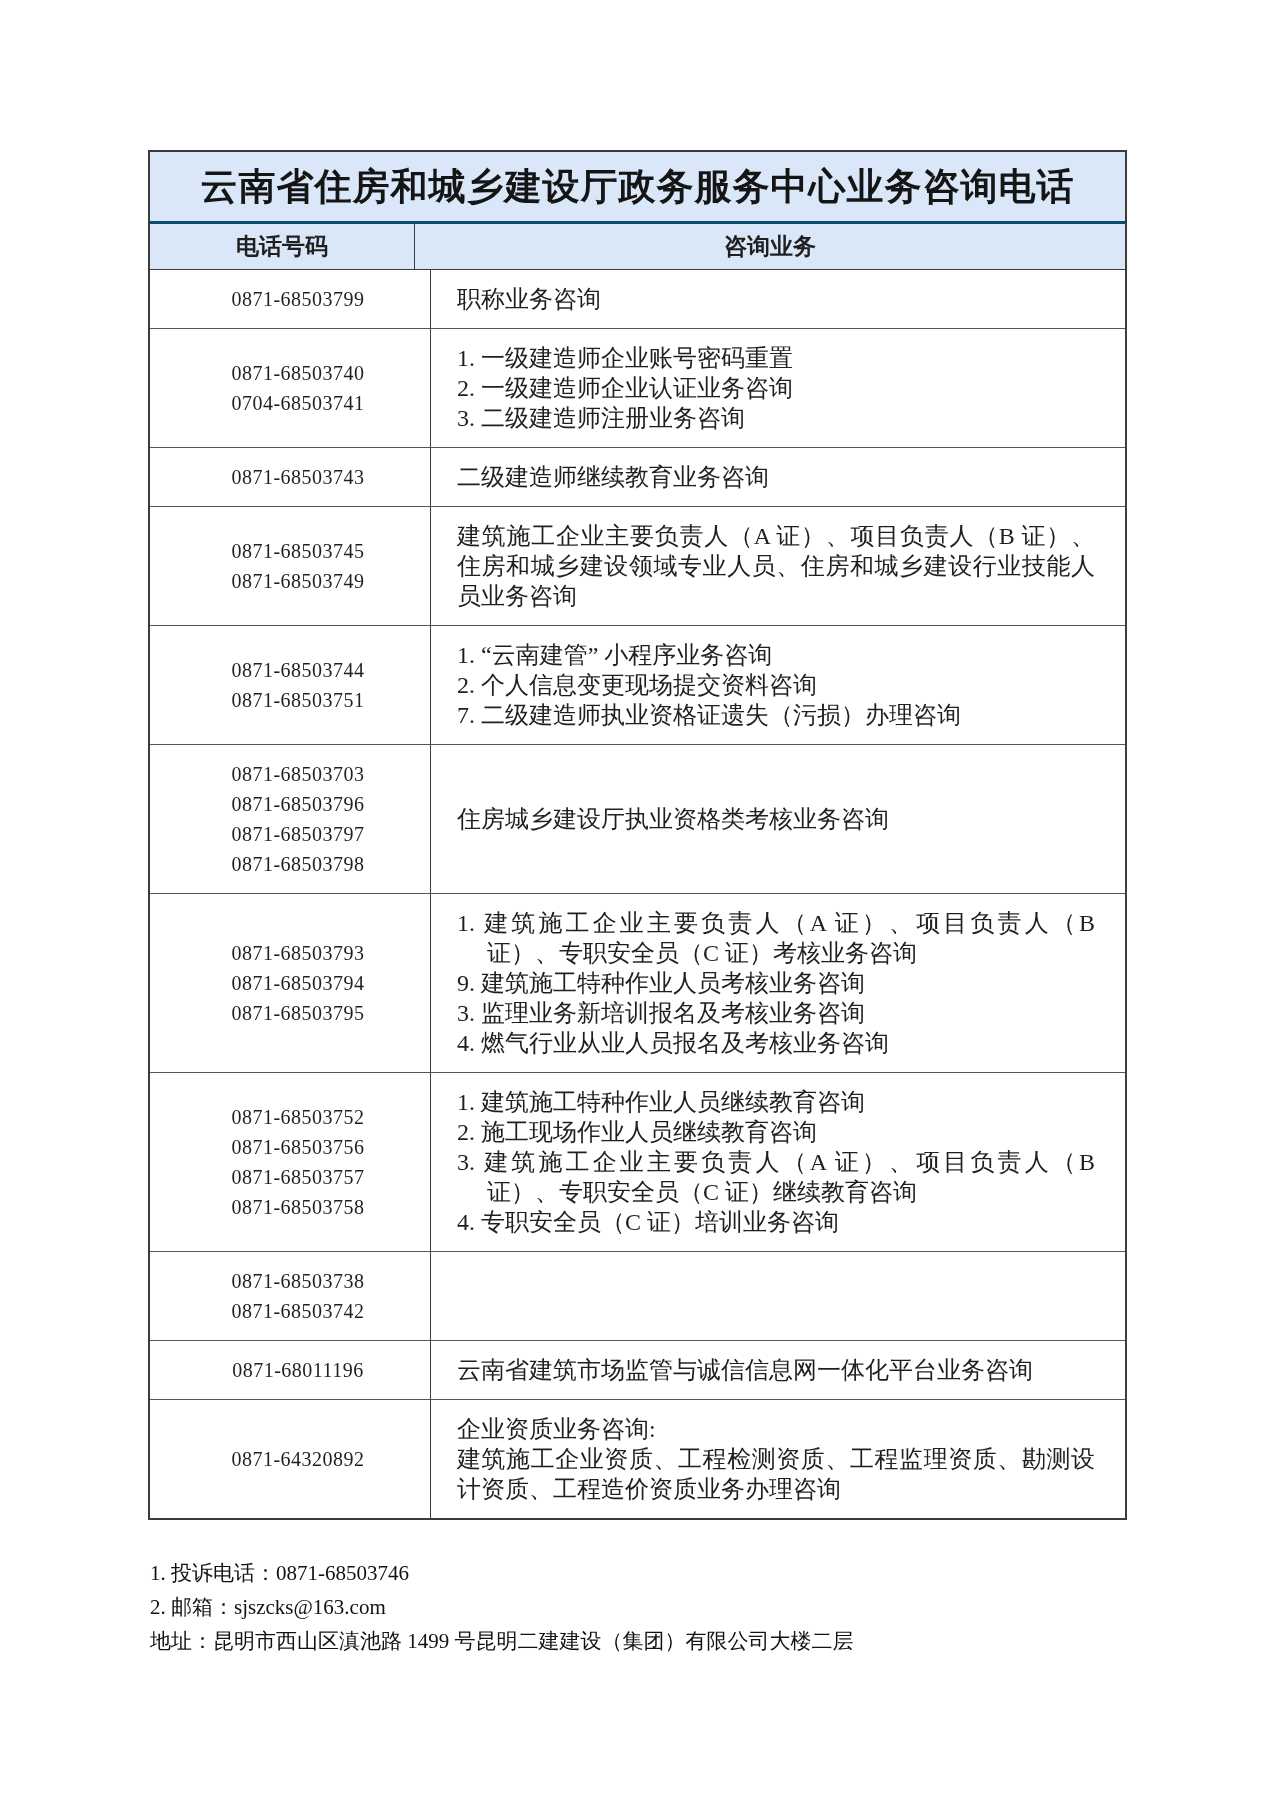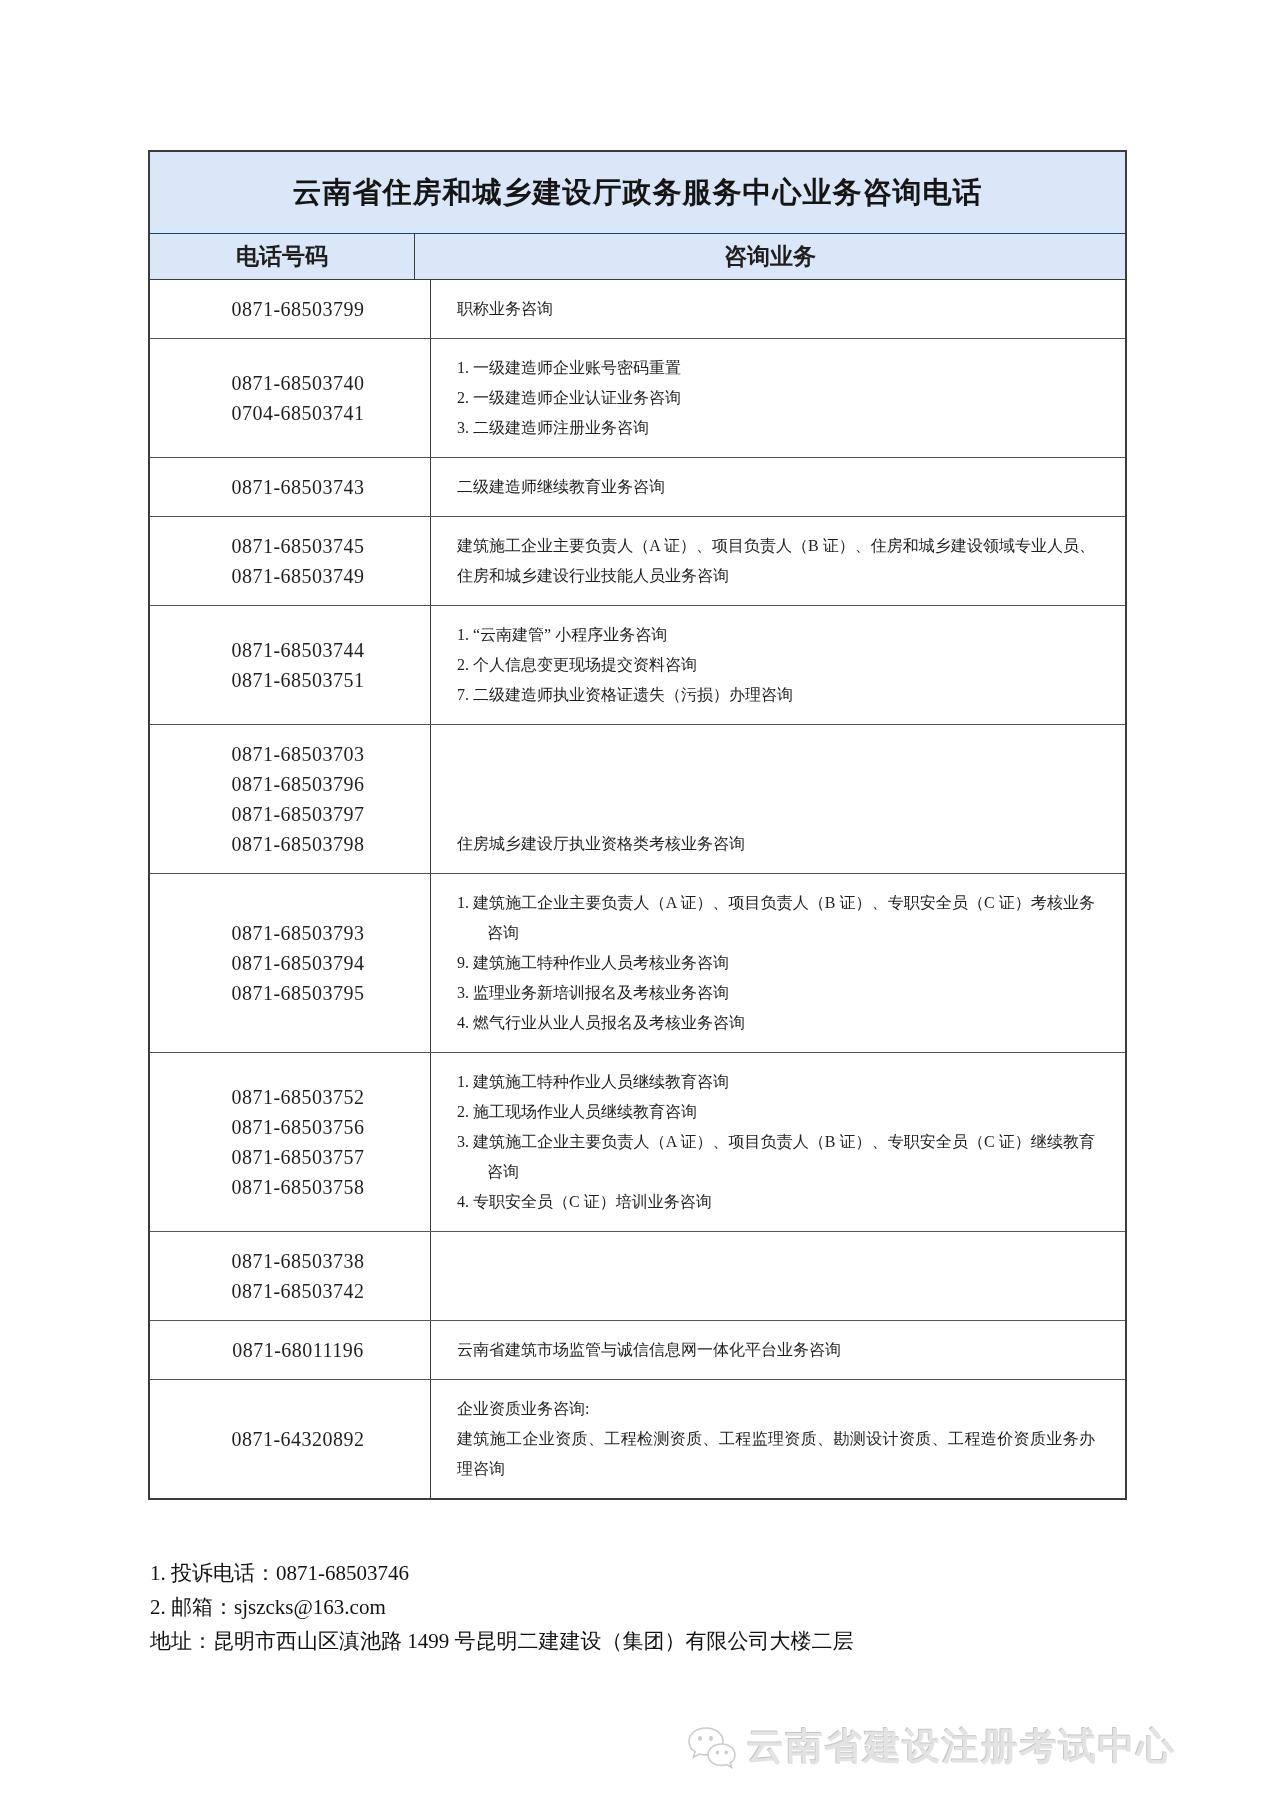--- a/index.html
+++ b/index.html
@@ -15,24 +15,24 @@
 
   
   .doc-table {
     position: absolute;
     left: 148px; top: 150px; width: 979px;
     border: 2px solid #3c3c3c;
     background: #ffffff;
   }
   .title-row {
     background: var(--header-bg, #d9e7f8);
-    border-bottom: 1px solid #0c4a6e;
-    height: 82px;
+    border-bottom: 3px solid #0c4a6e;
+    height: 72px;
     display: flex; align-items: center; justify-content: center;
-    font-size: 29px; font-weight: bold; letter-spacing: 1px;
+    font-size: 37px; font-weight: bold; letter-spacing: 1px;
     color: #151515;
   }
   .head-row {
     background: var(--header-bg, #d9e7f8);
     border-bottom: 1px solid #3c3c3c;
     display: flex;
     height: 46px;
   }
   .head-cell {
     display: flex; align-items: center; justify-content: center;
@@ -48,23 +48,23 @@
     border-right: 1px solid #3c3c3c;
     display: flex; flex-direction: column;
     align-items: center; justify-content: center;
     padding: 14px 6px;
     font-size: 20px; line-height: 30px;
     letter-spacing: 0.5px;
     margin-left: 16px;
   }
   .cell-svcs {
     flex: 1 1 auto;
-    display: flex; flex-direction: column; justify-content: flex-end;
+    display: flex; flex-direction: column; justify-content: center;
     padding: 14px 30px 14px 26px;
-    font-size: 16px; line-height: 30px;
+    font-size: 24px; line-height: 30px;
   }
   .svc { text-align: justify; text-align-last: left; }
   .svc.hang { padding-left: 30px; text-indent: -30px; }
 
   
   .notes {
     position: absolute;
     left: 150px; top: 1556px; width: 990px;
     font-size: 21px; line-height: 34px;
     color: #111;
@@ -211,29 +211,14 @@
         </div>
       </div>
   </div>
 
   <div class="notes" id="notes">
       <div>1. 投诉电话：0871-68503746</div>
       <div>2. 邮箱：sjszcks@163.com</div>
       <div>地址：昆明市西山区滇池路 1499 号昆明二建建设（集团）有限公司大楼二层</div>
     </div>
 
-  <div class="watermark">
-    <svg class="wm-icon" viewBox="0 0 52 46">
-      <g fill="#ffffff" stroke="#cccccc" stroke-width="1.6">
-        <path d="M21 4 C11.6 4 4 10 4 17.4 c0 4.2 2.4 7.9 6.1 10.3 l-1.8 5.6 6.2-3.3 c2.1 0.6 4.3 0.9 6.5 0.9 9.4 0 17-6 17-13.5 C38 10 30.4 4 21 4 Z"></path>
-        <path d="M36.5 20 c-7.5 0-13.5 4.8-13.5 10.7 0 5.9 6 10.7 13.5 10.7 1.8 0 3.5-0.3 5.1-0.8 l5 2.7-1.5-4.5 c3-1.9 4.9-4.9 4.9-8.1 C50 24.8 44 20 36.5 20 Z"></path>
-      </g>
-      <g fill="#cccccc">
-        <ellipse cx="15" cy="14.5" rx="2" ry="2.4"></ellipse>
-        <ellipse cx="26" cy="14.5" rx="2" ry="2.4"></ellipse>
-        <ellipse cx="32.4" cy="28.6" rx="1.7" ry="2"></ellipse>
-        <ellipse cx="41.2" cy="28.6" rx="1.7" ry="2"></ellipse>
-      </g>
-    </svg>
-    <span class="wm-text">云南省建设注册考试中心</span>
-  </div>
 
 </div>
 
 </body></html>

